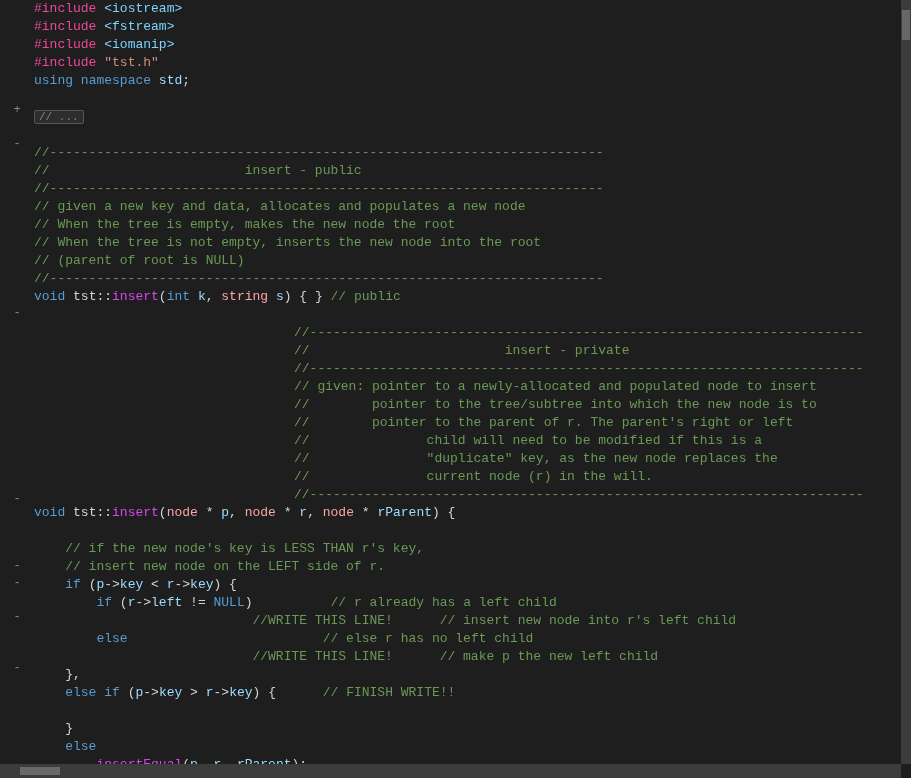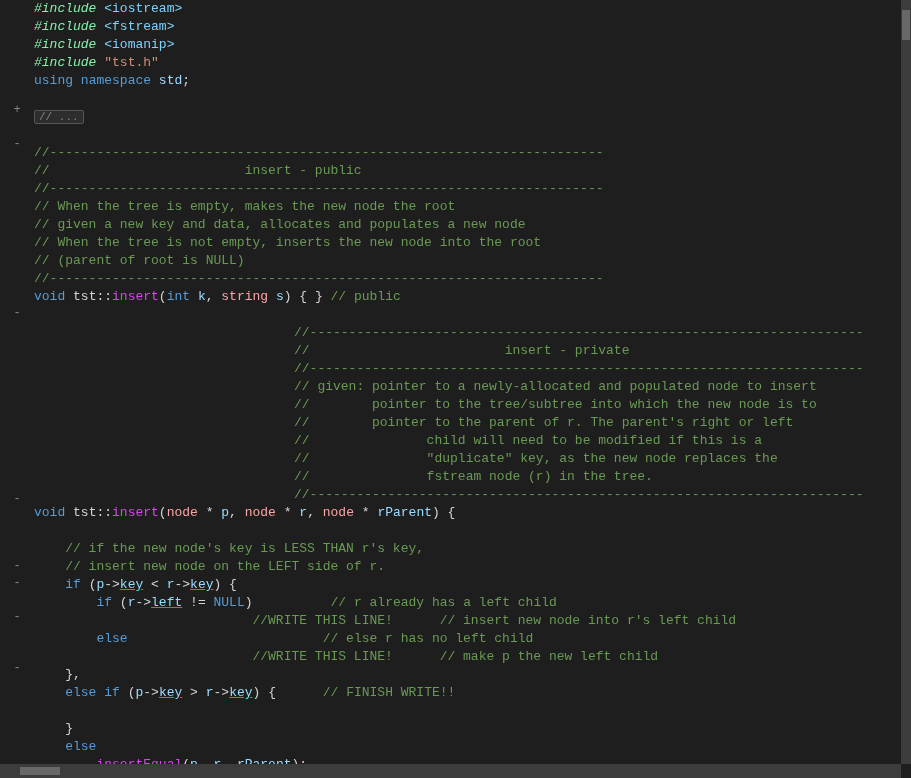--- a/index.html
+++ b/index.html
@@ -75,21 +75,21 @@
       background: #2a2a2a;
     }
     
     .kw { color: #569cd6; } 
     .str { color: #ce9178; } 
     .comment { color: #6a9955; } 
     .type { color: #fca5a5; } 
     .fn { color: #d946ef; }
     .inc { color: #9cdcfe; } 
     .incbr { color: #7dd3fc; } 
-    .pp { color: #86efac; font-style: italic; }
+    .pp { color: #ec4899; }
     .cursor {
       display: inline-block;
       width: 1px;
       height: 14px;
       background: #aeafad;
       animation: blink 1s step-end infinite;
       vertical-align: middle;
     }
     @keyframes blink {
       50% { opacity: 0; }
@@ -110,21 +110,21 @@
       color: #858585;
       font-size: 12px;
     }
     .fold-col {
       width: 14px;
       display: flex;
       align-items: center;
       justify-content: center;
     }
     
-    .underline { text-decoration: underline; text-decoration-color: #f44747; }
+    .underline { text-decoration-color: #f44747; }
     .varb { color: #9cdcfe; }
     .arrow { color: #d4d4d4; }
     .param { color: #9cdcfe; }
     .collapsed-block {
       display: inline-flex;
       align-items: center;
       background: #2d2d2d;
       border: 1px solid #555;
       padding: 0 4px;
       color: #858585;
@@ -278,28 +278,28 @@
 
       <div class="line">
         <span class="comment">//                         insert - public</span>
       </div>
 
       <div class="line">
         <span class="comment">//-----------------------------------------------------------------------</span>
       </div>
 
       <div class="line">
+        <span class="comment">// given a new key and data, allocates and populates a new node</span>
+      </div>
+
+      <div class="line">
         <span class="comment">// When the tree is empty, makes the new node the root</span>
       </div>
 
       <div class="line">
-        <span class="comment">// given a new key and data, allocates and populates a new node</span>
-      </div>
-
-      <div class="line">
         <span class="comment">// When the tree is not empty, inserts the new node into the root</span>
       </div>
 
       <div class="line">
         <span class="comment">// (parent of root is NULL)</span>
       </div>
 
       <div class="line">
         <span class="comment">//-----------------------------------------------------------------------</span>
       </div>
@@ -329,21 +329,21 @@
       <div class="line">
         <span style="display:inline-block;width:260px"></span><span class="comment">//        pointer to the parent of r. The parent's right or left</span>
       </div>
       <div class="line">
         <span style="display:inline-block;width:260px"></span><span class="comment">//               child will need to be modified if this is a</span>
       </div>
       <div class="line">
         <span style="display:inline-block;width:260px"></span><span class="comment">//               "duplicate" key, as the new node replaces the</span>
       </div>
       <div class="line">
-        <span style="display:inline-block;width:260px"></span><span class="comment">//               fstream node (r) in the tree.</span>
+        <span style="display:inline-block;width:260px"></span><span class="comment">//               current node (r) in the will.</span>
       </div>
       <div class="line">
         <span style="display:inline-block;width:260px"></span><span class="comment">//-----------------------------------------------------------------------</span>
       </div>
 
       <div class="line">
         <span class="kw">void</span><span> </span><span style="color:#d4d4d4">tst</span><span>::</span><span class="fn">insert</span><span>(</span><span class="type">node</span><span> * </span><span class="param">p</span><span>, </span><span class="type">node</span><span> * </span><span class="param">r</span><span>, </span><span class="type">node</span><span> * </span><span class="param">rParent</span><span>) {</span>
       </div>
 
       <div class="line">&nbsp;</div>

